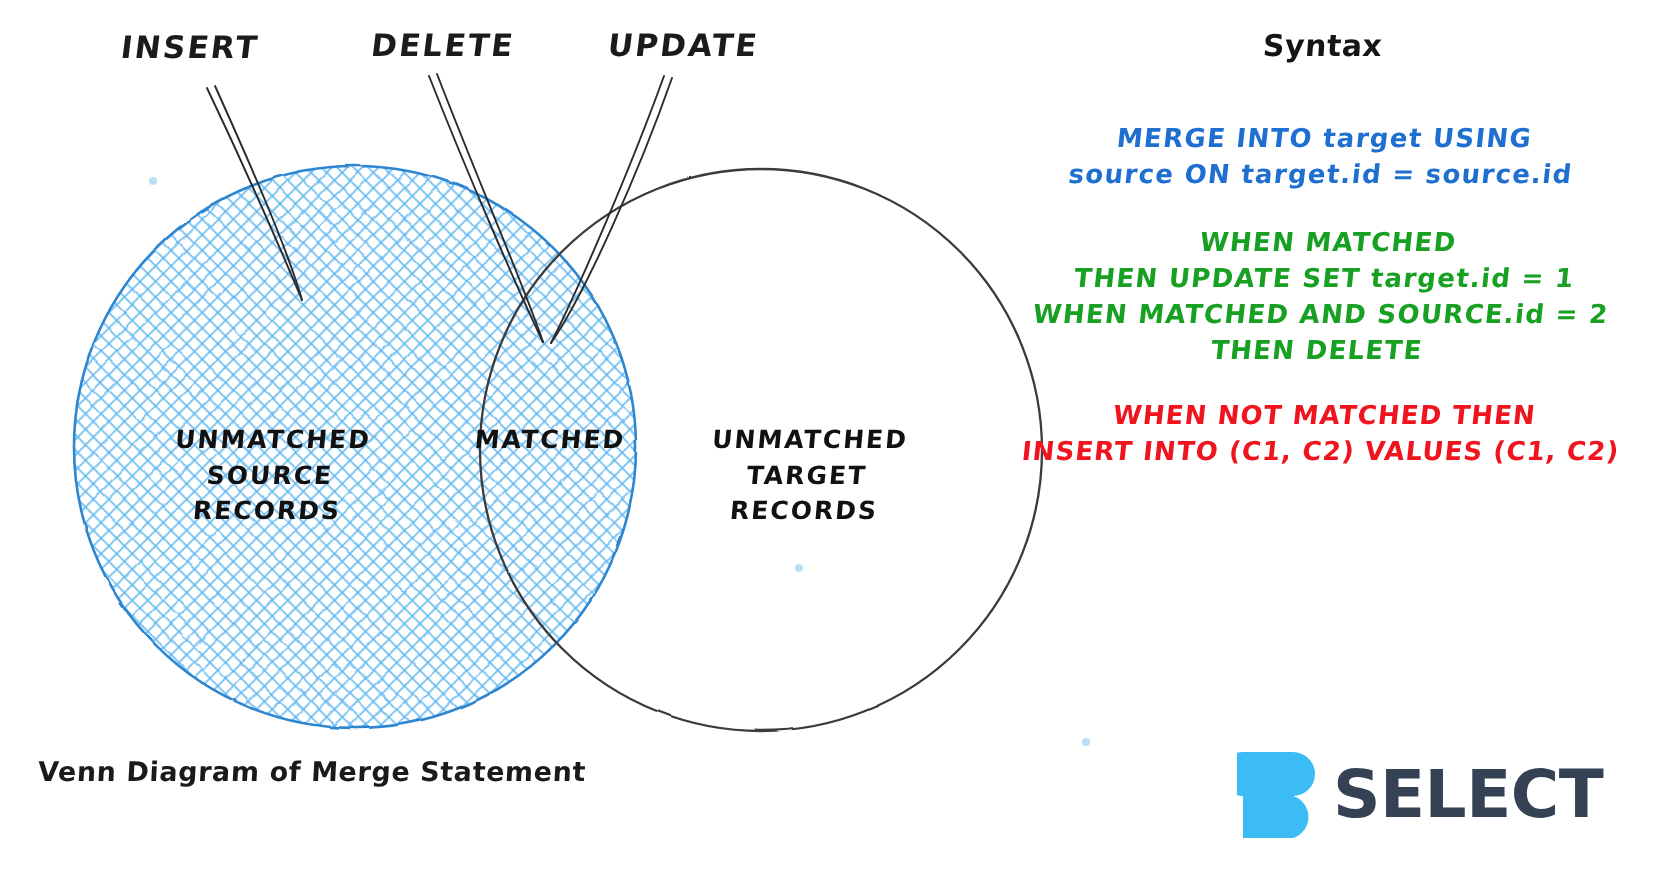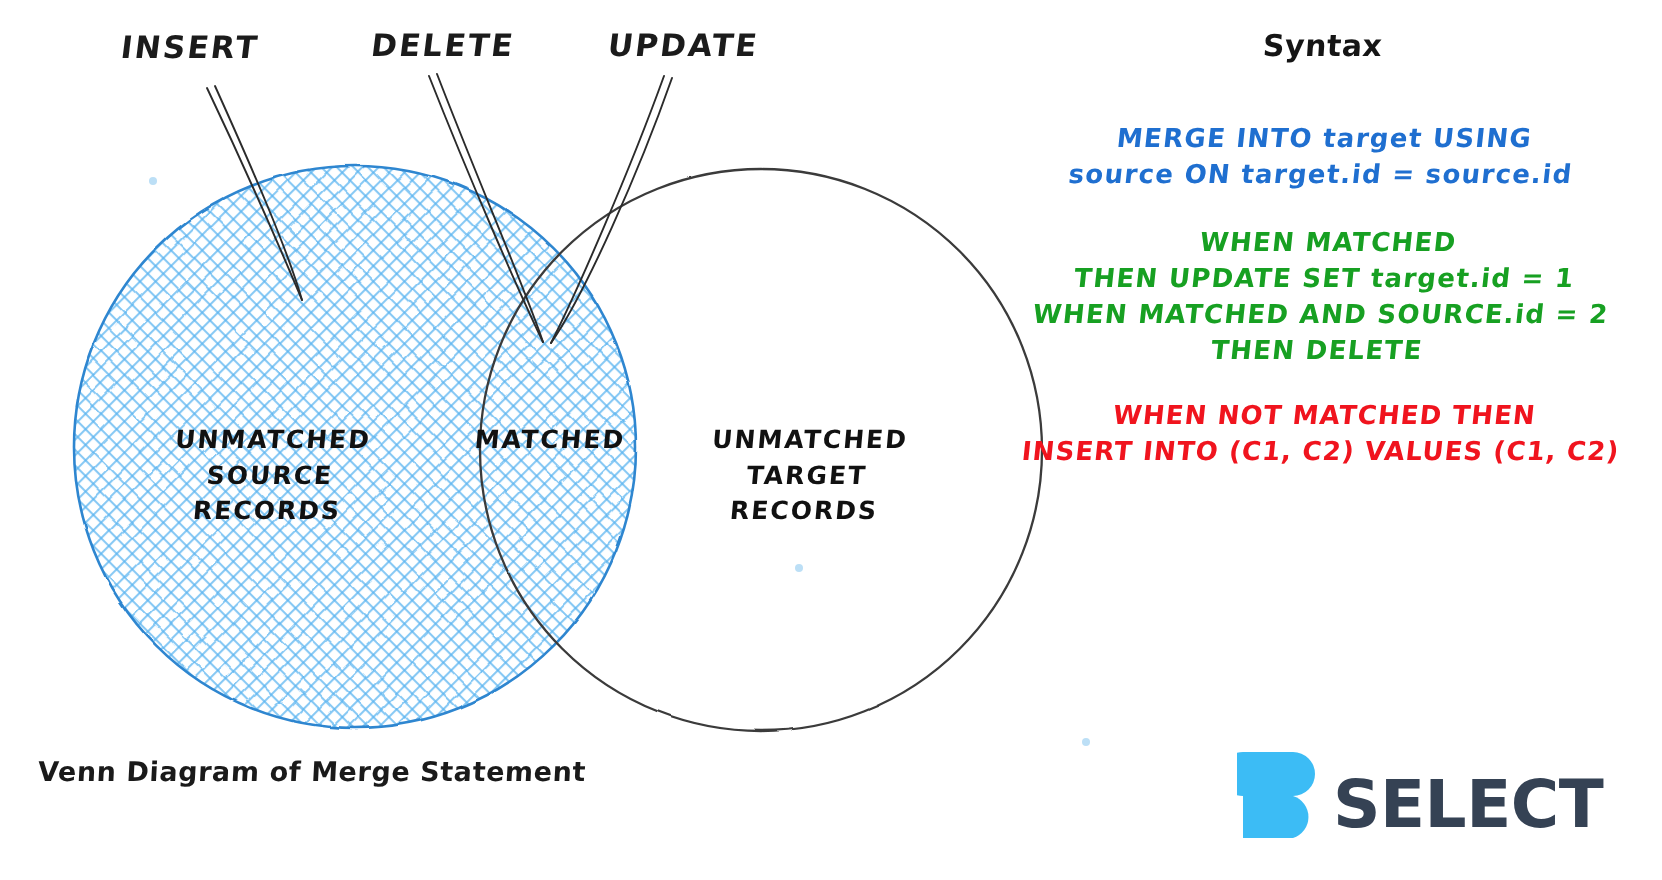--- a/index.html
+++ b/index.html
@@ -103,21 +103,21 @@
   #blk-merge  { font-size: 26px; color: #1f6fd0; margin-top: 58px; }
   #blk-when   { font-size: 26px; color: #17a022; margin-top: 32px; }
   #blk-insert { font-size: 26px; color: #f0141e; margin-top: 30px; letter-spacing: 1.1px; }
 
   
   #logo {
     position: absolute;
     left: 1237px;
     top: 752px;
     display: flex;
-    align-items: flex-end;
+    align-items: center;
     gap: 18px;
   }
   #logo-mark { width: 78px; height: 86px; display:block; }
   #logo-text {
     font-family: "DejaVu Sans", sans-serif;
     font-size: 66px;
     font-weight: 700;
     color: #354254;
     letter-spacing: -0.5px;
     line-height: 1;

